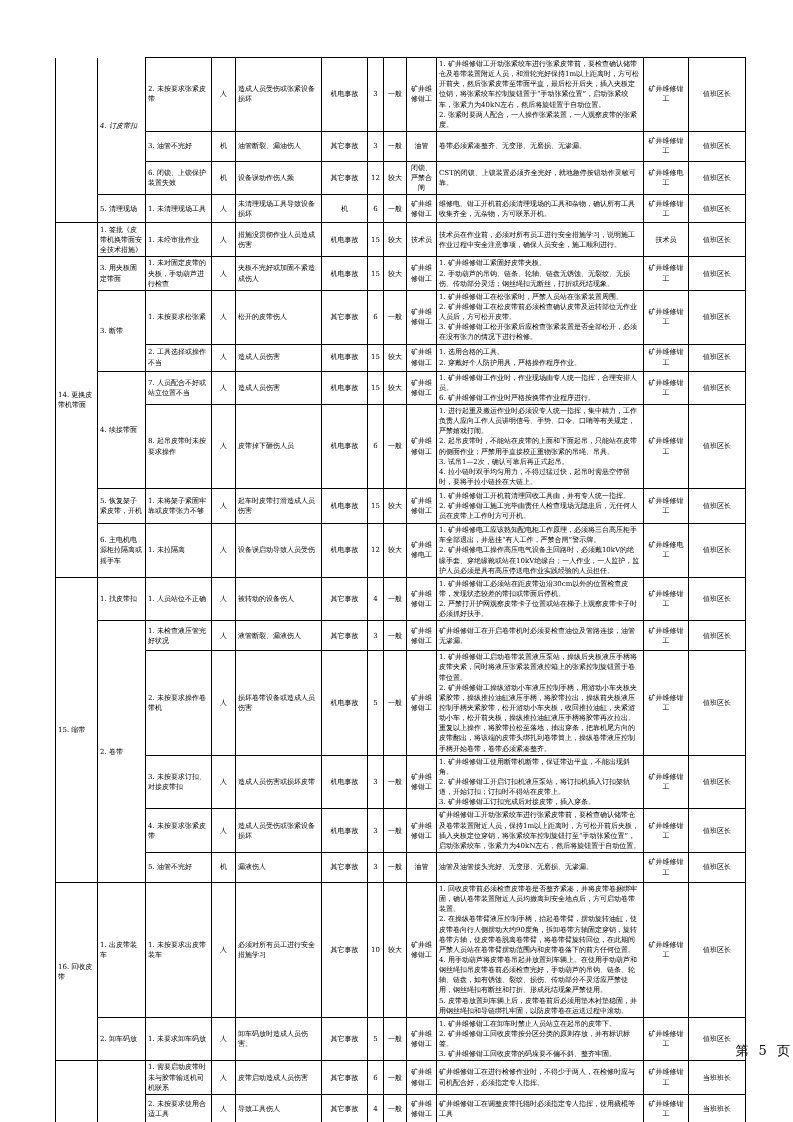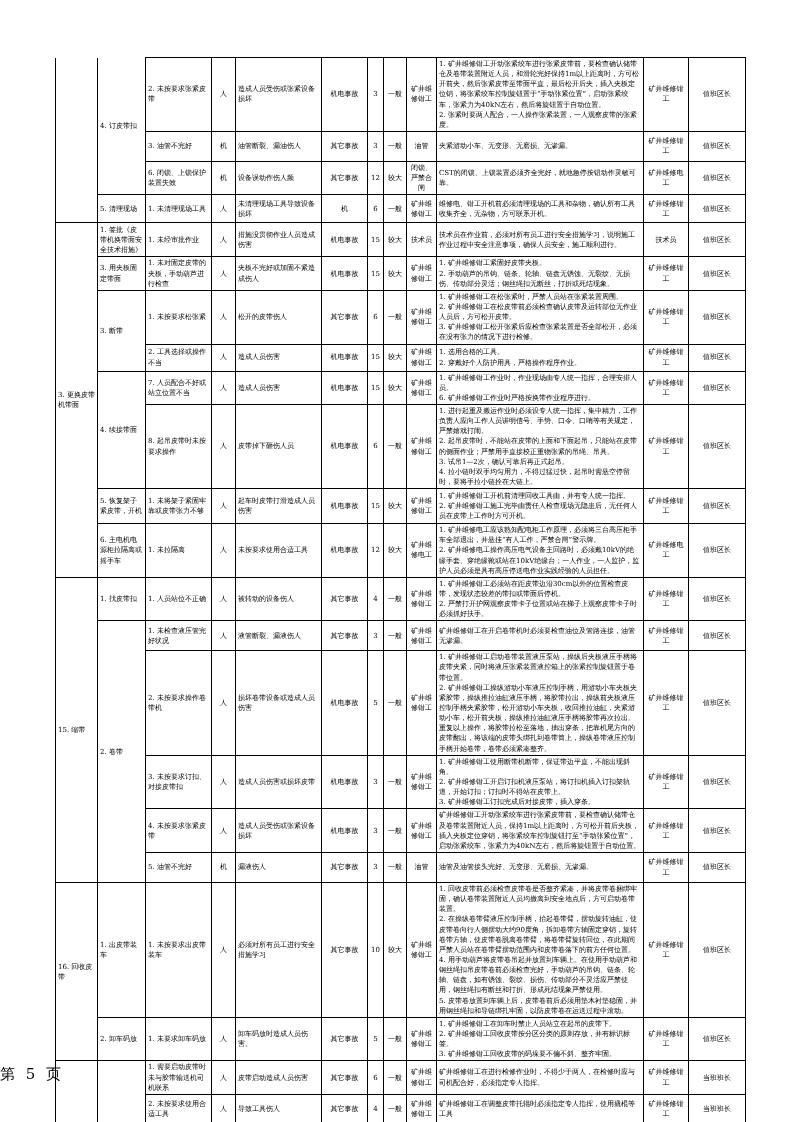--- a/index.html
+++ b/index.html
@@ -14,25 +14,25 @@
     border-collapse:collapse;table-layout:fixed;
     font-size:7px;line-height:1.45;
   }
   table.risk td{
     border:1px solid #000;padding:1px 2px;vertical-align:middle;
     word-break:break-all;overflow:hidden;
   }
   .c{text-align:center;}
   .l{text-align:left;}
   .pre{white-space:pre-line;}
-  .open-top{border-top:none !important;}
+  .open-top{border-top:none !important;font-style:italic;}
   .open-bottom{border-bottom:none !important;}
   .footer{
-    position:absolute;left:0;right:0;top:1065px;text-align:left;
-    font-size:15px;letter-spacing:3px;color:#000;
+    position:absolute;left:0;right:0;top:1042px;text-align:right;
+    font-size:13px;letter-spacing:3px;color:#000;
   }
 </style>
 </head>
 <body>
 
 <div class="sheet">
 
 <table class="risk">
 <colgroup>
   <col style="width:42px">
@@ -65,21 +65,21 @@
     <td class="c">值班区长</td>
   </tr>
   <tr style="height:30px">
     <td class="l">3. 油管不完好</td>
     <td class="c">机</td>
     <td class="l">油管断裂、漏油伤人</td>
     <td class="c">其它事故</td>
     <td class="c">3</td>
     <td class="c">一般</td>
     <td class="c">油管</td>
-    <td class="l pre">夹紧游动小车、无变形、无磨损、无渗漏。</td>
+    <td class="l pre">卷带必须紧凑整齐、无变形、无磨损、无渗漏。</td>
     <td class="c">矿井维修钳工</td>
     <td class="c">值班区长</td>
   </tr>
   <tr style="height:28px">
     <td class="l">6. 闭锁、上锁保护装置失效</td>
     <td class="c">机</td>
     <td class="l">设备误动作伤人频</td>
     <td class="c">其它事故</td>
     <td class="c">12</td>
     <td class="c">较大</td>
@@ -95,21 +95,21 @@
     <td class="l">未清理现场工具导致设备损坏</td>
     <td class="c">机</td>
     <td class="c">6</td>
     <td class="c">一般</td>
     <td class="c">矿井维修钳工</td>
     <td class="l pre">维修电、钳工开机前必须清理现场的工具和杂物，确认所有工具收集齐全，无杂物，方可联系开机。</td>
     <td class="c">矿井维修钳工</td>
     <td class="c">值班区长</td>
   </tr>
   <tr style="height:34px">
-    <td class="l" rowspan="8">3. 更换皮带机带面</td>
+    <td class="l" rowspan="8">14. 更换皮带机带面</td>
     <td class="l">1. 签批《皮带机换带面安全技术措施》</td>
     <td class="l">1. 未经审批作业</td>
     <td class="c">人</td>
     <td class="l">措施没贯彻作业人员造成伤害</td>
     <td class="c">机电事故</td>
     <td class="c">15</td>
     <td class="c">较大</td>
     <td class="c">技术员</td>
     <td class="l pre">技术员在作业前，必须对所有员工进行安全措施学习，说明施工作业过程中安全注意事项，确保人员安全，施工顺利进行。</td>
     <td class="c">技术员</td>
@@ -197,21 +197,21 @@
     <td class="c">矿井维修钳工</td>
     <td class="l pre">1. 矿井维修钳工开机前清理回收工具由，并有专人统一指挥。
 2. 矿井维修钳工施工完毕由责任人检查现场无隐患后，无任何人员在皮带上工作时方可开机。</td>
     <td class="c">矿井维修钳工</td>
     <td class="c">值班区长</td>
   </tr>
   <tr style="height:45px">
     <td class="l">6. 主电机电源柜拉隔离或摇手车</td>
     <td class="l">1. 未拉隔离</td>
     <td class="c">人</td>
-    <td class="l">未按要求使用合适工具</td>
+    <td class="l">设备误启动导致人员受伤</td>
     <td class="c">机电事故</td>
     <td class="c">12</td>
     <td class="c">较大</td>
     <td class="c">矿井维修电工</td>
     <td class="l pre">1. 矿井维修电工应该熟知配电柜工作原理，必须将三台高压柜手车全部退出，并悬挂“有人工作，严禁合闸”警示牌。
 2. 矿井维修电工操作高压电气设备主回路时，必须戴10kV的绝缘手套、穿绝缘靴或站在10kV绝缘台；一人作业，一人监护，监护人员必须是具有高压停送电作业实践经验的人员担任。</td>
     <td class="c">矿井维修电工</td>
     <td class="c">值班区长</td>
   </tr>
   <tr style="height:35px">

